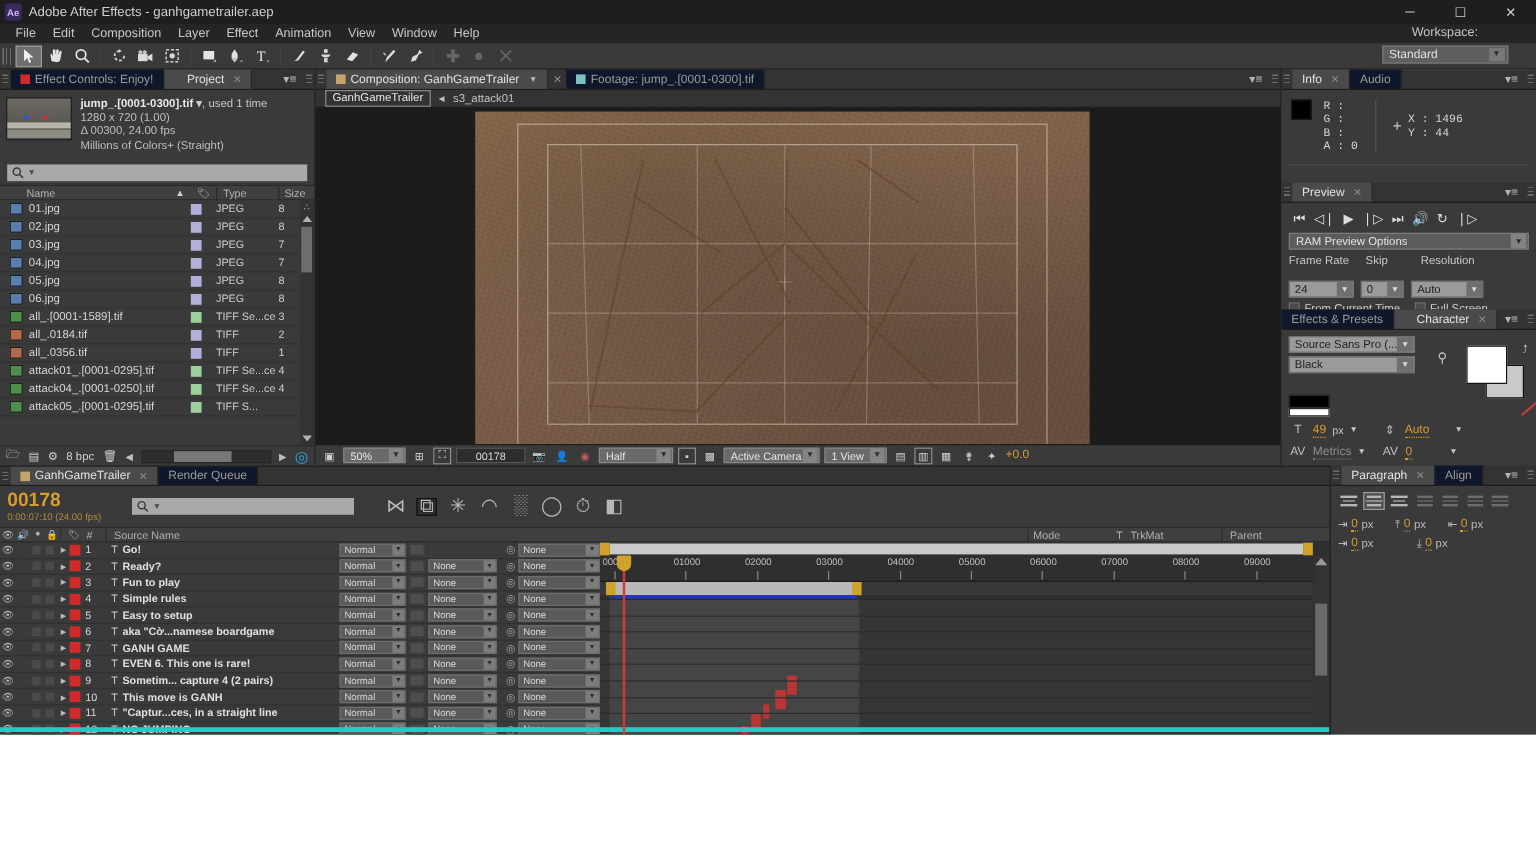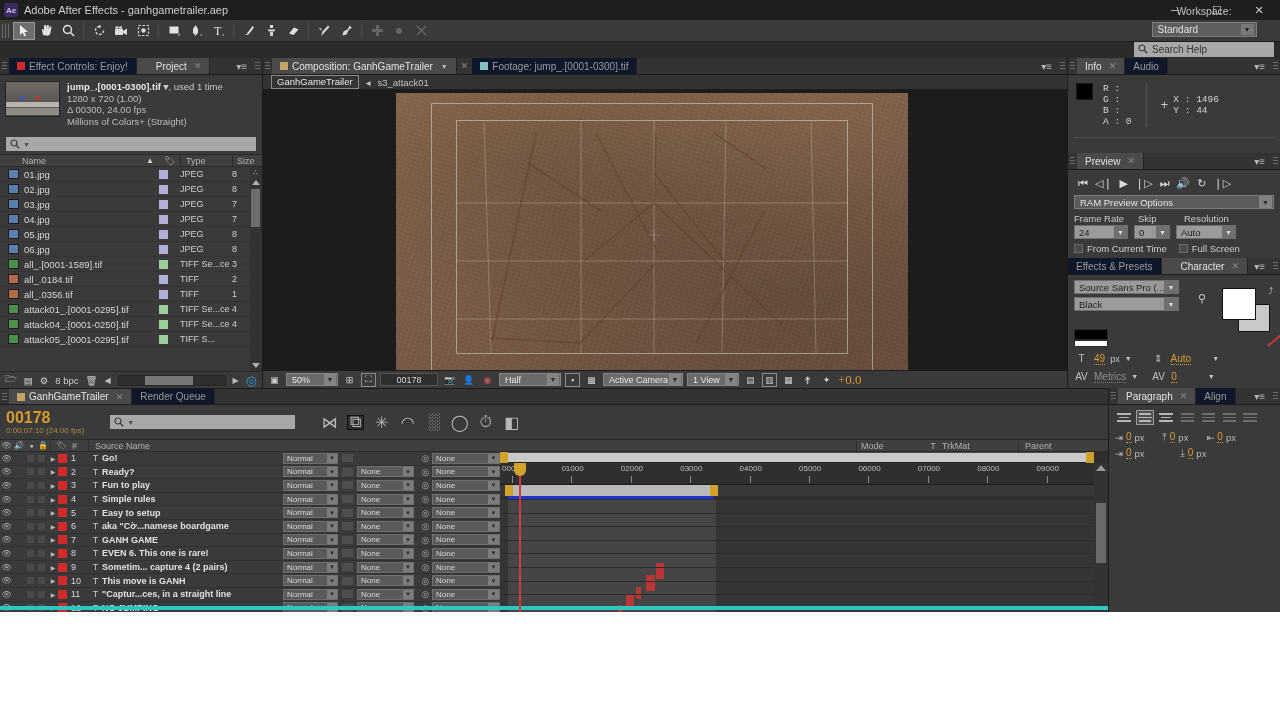--- a/index.html
+++ b/index.html
@@ -130,40 +130,40 @@
     display:flex; align-items:center; gap:4px; padding:0 4px; }
   .ct-sel { height:13px; background:#6a6a6a; border:1px solid #858585; color:#e6e6e6;
     font-size:9px; display:flex; align-items:center; padding-left:5px; position:relative; }
   .ct-sel .arr { position:absolute; right:1px; top:0px; width:12px; height:11px; background:#848484;
     display:flex; align-items:center; justify-content:center; font-size:7px; color:#2c2c2c; }
   .ct-field { height:13px; min-width:56px; background:#2e2e2e; border:1px solid #555;
     color:#d9d9d9; font-size:9px; display:flex; align-items:center; justify-content:center; }
   .ct-icon { width:15px; height:14px; display:flex; align-items:center; justify-content:center;
     color:#cdcdcd; font-size:9px; }
   .ct-icon.box { border:1px solid #8c8c8c; }
-  .ct-plus { color:#d79b30; font-size:13px;font-family:Liberation Serif, serif; }
+  .ct-plus { color:#d79b30; font-size:10px; }
 
   
   .info-body { padding:8px 6px 4px 8px; display:flex; gap:10px; }
   .swatch { width:17px; height:17px; background:#000; border:1px solid #1a1a1a; }
   .rgba { font-size:9.5px; line-height:11px; color:#d4d4d4; font-family:"Liberation Mono", monospace; }
   .xy-sep { width:1px; background:#555; margin:0 4px; }
   .xy { font-size:9.5px; line-height:11px; color:#d4d4d4; font-family:"Liberation Mono", monospace;
     display:flex; gap:5px; align-items:center; }
   .info-rule { height:1px; background:#4c4c4c; margin:6px 6px 0 6px; }
 
   .prev-body { padding:4px 6px; }
   .prev-transport { display:flex; gap:7px; align-items:center; justify-content:flex-start;
     color:#dcdcdc; font-size:11px; padding:3px 2px 5px 4px; }
   .ram-sel { height:14px; background:#5c5c5c; border:1px solid #7c7c7c; color:#e3e3e3;
     font-size:9.5px; display:flex; align-items:center; padding-left:5px; position:relative;
     margin-bottom:4px; }
   .ram-sel .arr { position:absolute; right:1px; top:0; width:13px; height:12px; background:#828282;
     display:flex; align-items:center; justify-content:center; font-size:7px; color:#2c2c2c; }
-  .prev-labels { display:flex; font-size:9.5px; color:#c9c9c9; gap:8px; padding-bottom:1px; }
+  .prev-labels { display:flex; font-size:9.5px; color:#c9c9c9; gap:8px; padding-bottom:11px; }
   .prev-fields { display:flex; gap:6px; align-items:center; padding-bottom:4px; }
   .num-sel { height:14px; background:#9a9a9a; border:1px solid #6f6f6f; color:#1f1f1f;
     font-size:9.5px; display:flex; align-items:center; padding-left:4px; position:relative; }
   .num-sel .arr { position:absolute; right:0; top:0; width:13px; height:12px; background:#6f6f6f;
     display:flex; align-items:center; justify-content:center; font-size:7px; color:#dadada; }
   .chkrow { display:flex; gap:12px; align-items:center; font-size:9.5px; color:#cfcfcf; }
   .chk { width:9px; height:9px; background:#4a4a4a; border:1px solid #6b6b6b;
     display:inline-block; margin-right:4px; vertical-align:-1px; }
 
   
@@ -286,20 +286,31 @@
   <div class="titlebar">
     <div class="ae-logo">Ae</div>
     <div>Adobe After Effects - ganhgametrailer.aep</div>
     <div class="win-btns">
       <div class="win-btn">─</div>
       <div class="win-btn">☐</div>
       <div class="win-btn close">✕</div>
     </div>
   </div>
 
+  <div class="menubar">
+    <div class="menu-item">File</div>
+    <div class="menu-item">Edit</div>
+    <div class="menu-item">Composition</div>
+    <div class="menu-item">Layer</div>
+    <div class="menu-item">Effect</div>
+    <div class="menu-item">Animation</div>
+    <div class="menu-item">View</div>
+    <div class="menu-item">Window</div>
+    <div class="menu-item">Help</div>
+  </div>
 
   <div class="toolbar">
     <div class="tgrip"></div>
     <div class="tbtn sel">
       <svg width="11" height="13" viewBox="0 0 11 13">
             <path d="M1 1 L1 11 L3.6 8.4 L5.4 12.4 L7 11.6 L5.3 8 L9 8 Z" fill="#f0f0f0"></path>
           </svg>
     </div>
     <div class="tbtn">
       <svg width="13" height="13" viewBox="0 0 13 13">

